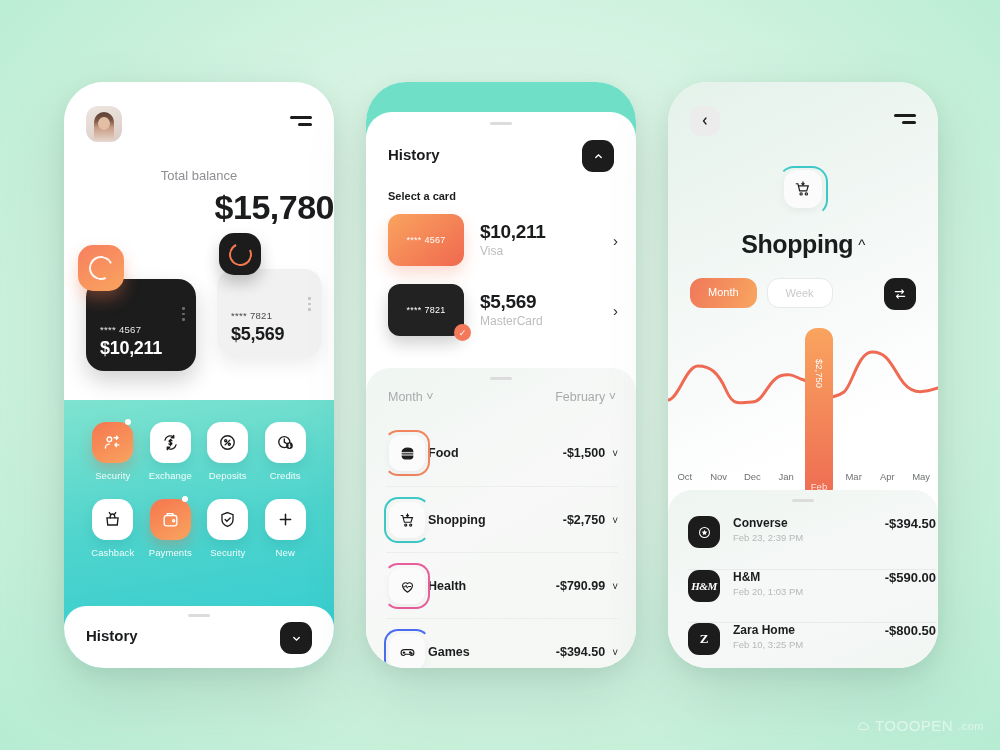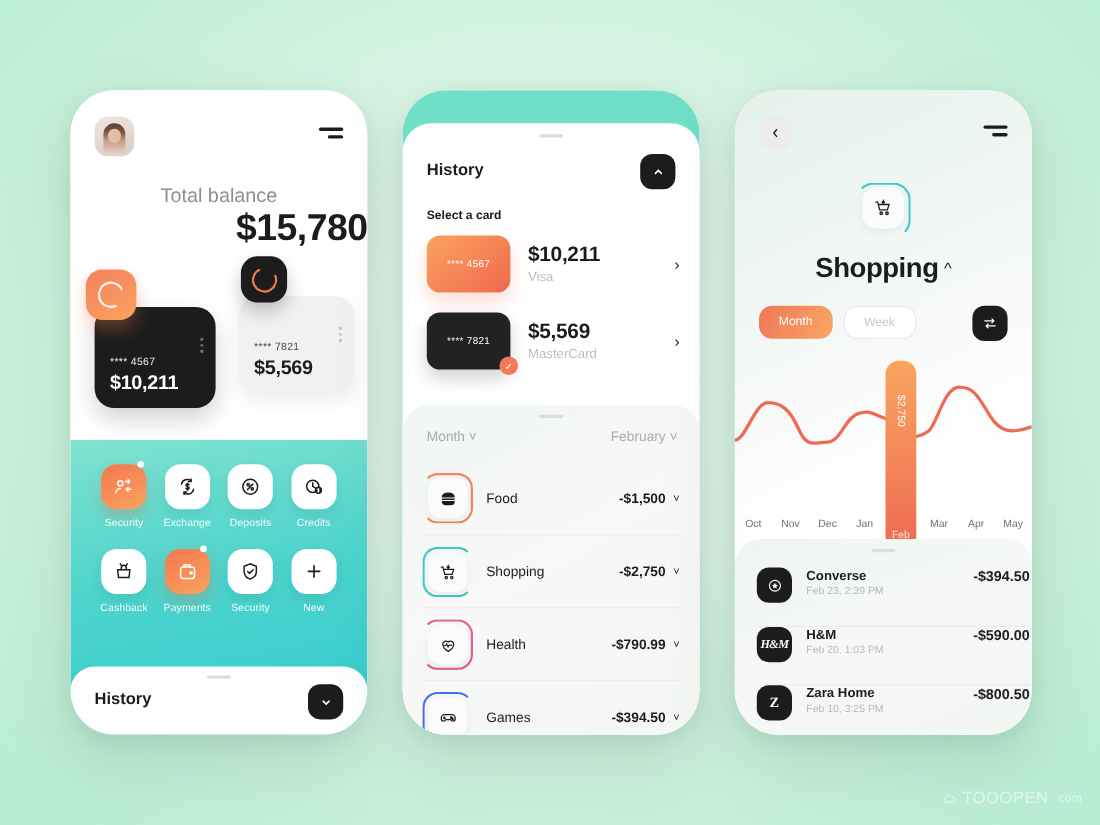--- a/index.html
+++ b/index.html
@@ -29,21 +29,21 @@
     background:linear-gradient(160deg,#efe6e1,#d9cbc4);overflow:hidden;
   }
   .avatar .face{position:absolute;left:8px;top:6px;width:20px;height:30px;border-radius:10px 10px 4px 4px;
     background:linear-gradient(180deg,#5c4034 0%,#7a5647 28%,#c79b84 52%,#e8d9cf 100%);}
   .avatar .skin{position:absolute;left:12px;top:11px;width:12px;height:13px;border-radius:50%;background:#e4bda5;}
   .burger{position:absolute;right:0;top:10px;width:22px;height:12px;}
   .burger i{position:absolute;right:0;height:2.6px;background:#1c1c1c;border-radius:2px;display:block;}
   .burger i:nth-child(1){top:0;width:22px;}
   .burger i:nth-child(2){top:7px;width:14px;}
 
-  .balLabel{position:absolute;top:86px;left:0;width:100%;text-align:center;font-size:18px;color:#8d8f93;}
+  .balLabel{position:absolute;top:86px;left:0;width:100%;text-align:center;font-size:13px;color:#8d8f93;}
   .balValue{position:absolute;top:106px;left:0;width:100%;text-align:right;font-size:34px;font-weight:700;color:#1b1c1e;letter-spacing:-.5px;}
 
   .cards{position:absolute;top:185px;left:22px;right:18px;height:120px;}
   .card{position:absolute;border-radius:18px;padding:0;}
   .cardDark{left:0;top:12px;width:110px;height:92px;background:#1c1c1c;box-shadow:0 10px 22px rgba(0,0,0,.18);}
   .cardLight{left:131px;top:2px;width:105px;height:88px;background:#f1f1f1;box-shadow:0 8px 18px rgba(0,0,0,.07);}
   .cardNum{position:absolute;left:14px;bottom:36px;font-size:9.5px;letter-spacing:.3px;}
   .cardAmt{position:absolute;left:14px;bottom:12px;font-size:18px;font-weight:700;letter-spacing:-.3px;}
   .cardDark .cardNum{color:#e8e8e8;} .cardDark .cardAmt{color:#fff;}
   .cardLight .cardNum{color:#4a4a4a;} .cardLight .cardAmt{color:#1b1c1e;}
@@ -89,21 +89,21 @@
   .chev{margin-left:auto;color:#2a2a2a;font-size:15px;}
 
   .p2list{position:absolute;left:0;bottom:0;width:100%;height:300px;border-radius:24px 24px 0 0;
     background:linear-gradient(150deg,#f0f6f2 0%,#f7f8f7 45%,#f4f7f4 100%);}
   .filters{position:absolute;left:22px;right:20px;top:22px;display:flex;justify-content:space-between;font-size:12.5px;color:#a9aaac;}
   .catRow{position:absolute;left:20px;right:18px;height:66px;display:flex;align-items:center;border-top:1px solid #eceeed;}
   .catIconWrap{position:relative;width:42px;height:42px;display:flex;align-items:center;justify-content:center;}
   .catIcon{width:36px;height:36px;border-radius:12px;background:#fbfbfb;display:flex;align-items:center;justify-content:center;
     box-shadow:0 3px 8px rgba(0,0,0,.05);position:relative;z-index:2;}
   .arc{position:absolute;width:42px;height:42px;border-radius:14px;border:2px solid transparent;z-index:1;}
-  .catName{margin-left:14px;font-size:12.5px;font-weight:400;color:#1b1c1e;}
+  .catName{font-size:12.5px;font-weight:700;color:#1b1c1e;}
   .catAmt{margin-left:auto;font-size:12.5px;font-weight:700;color:#1b1c1e;}
   .catCaret{margin-left:7px;color:#1b1c1e;font-size:10px;}
 
   
   .p3{position:absolute;inset:0;background:linear-gradient(155deg,#e4f2ea 0%,#f4f8f6 35%,#ffffff 62%,#ffffff 100%);}
   .backBtn{position:absolute;left:22px;top:24px;width:30px;height:30px;border-radius:11px;background:#ececec;
     display:flex;align-items:center;justify-content:center;color:#1b1c1e;font-size:13px;}
   .p3icon{position:absolute;left:50%;transform:translateX(-50%);top:88px;width:38px;height:38px;border-radius:13px;
     background:#fbfbfb;display:flex;align-items:center;justify-content:center;box-shadow:0 3px 8px rgba(0,0,0,.05);}
   .p3arc{position:absolute;left:50%;transform:translateX(-50%);top:84px;width:46px;height:46px;border-radius:16px;

